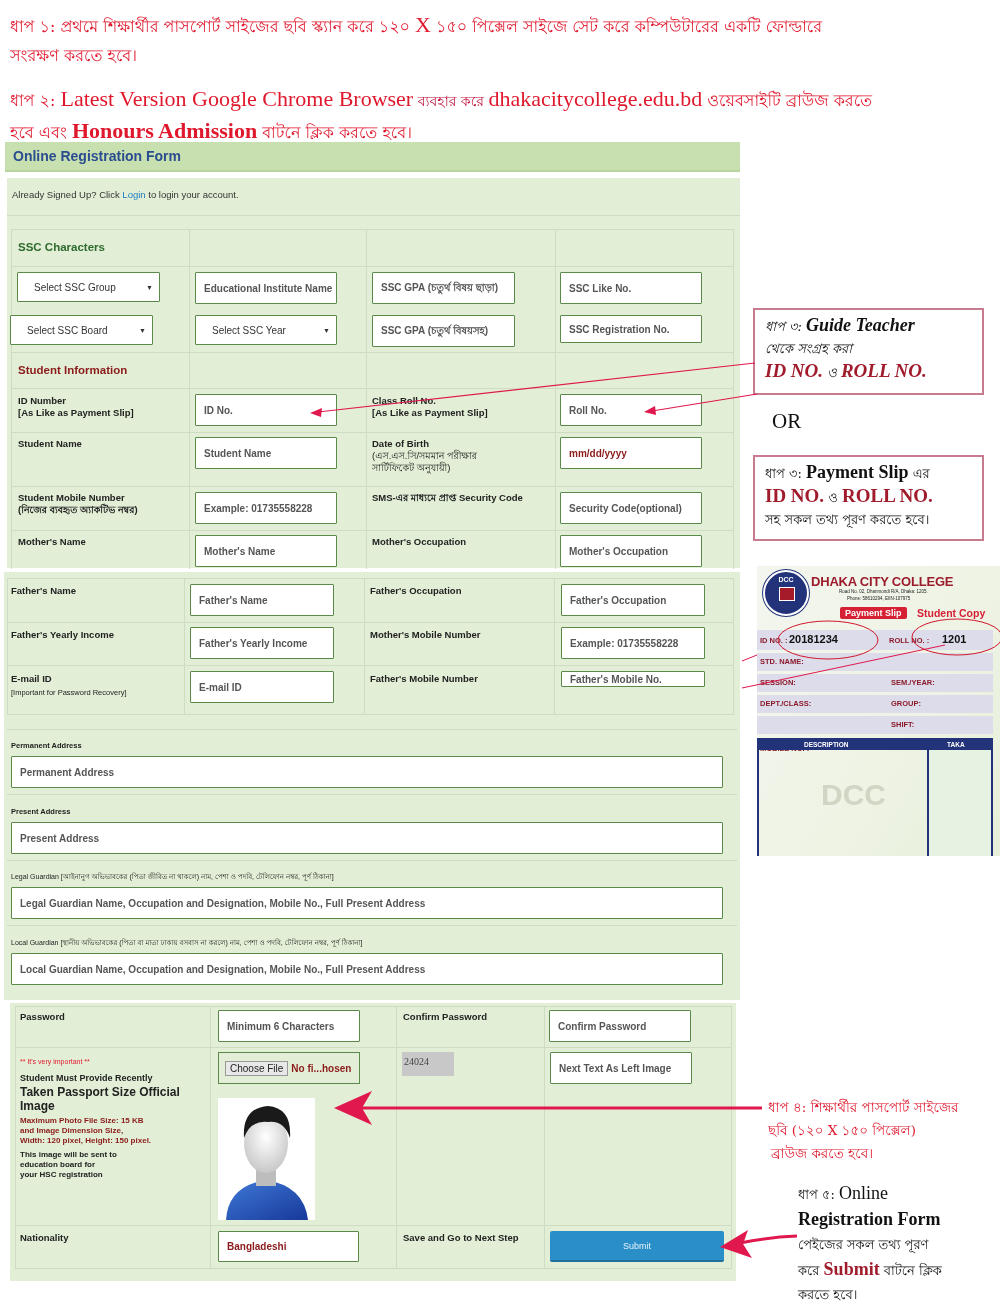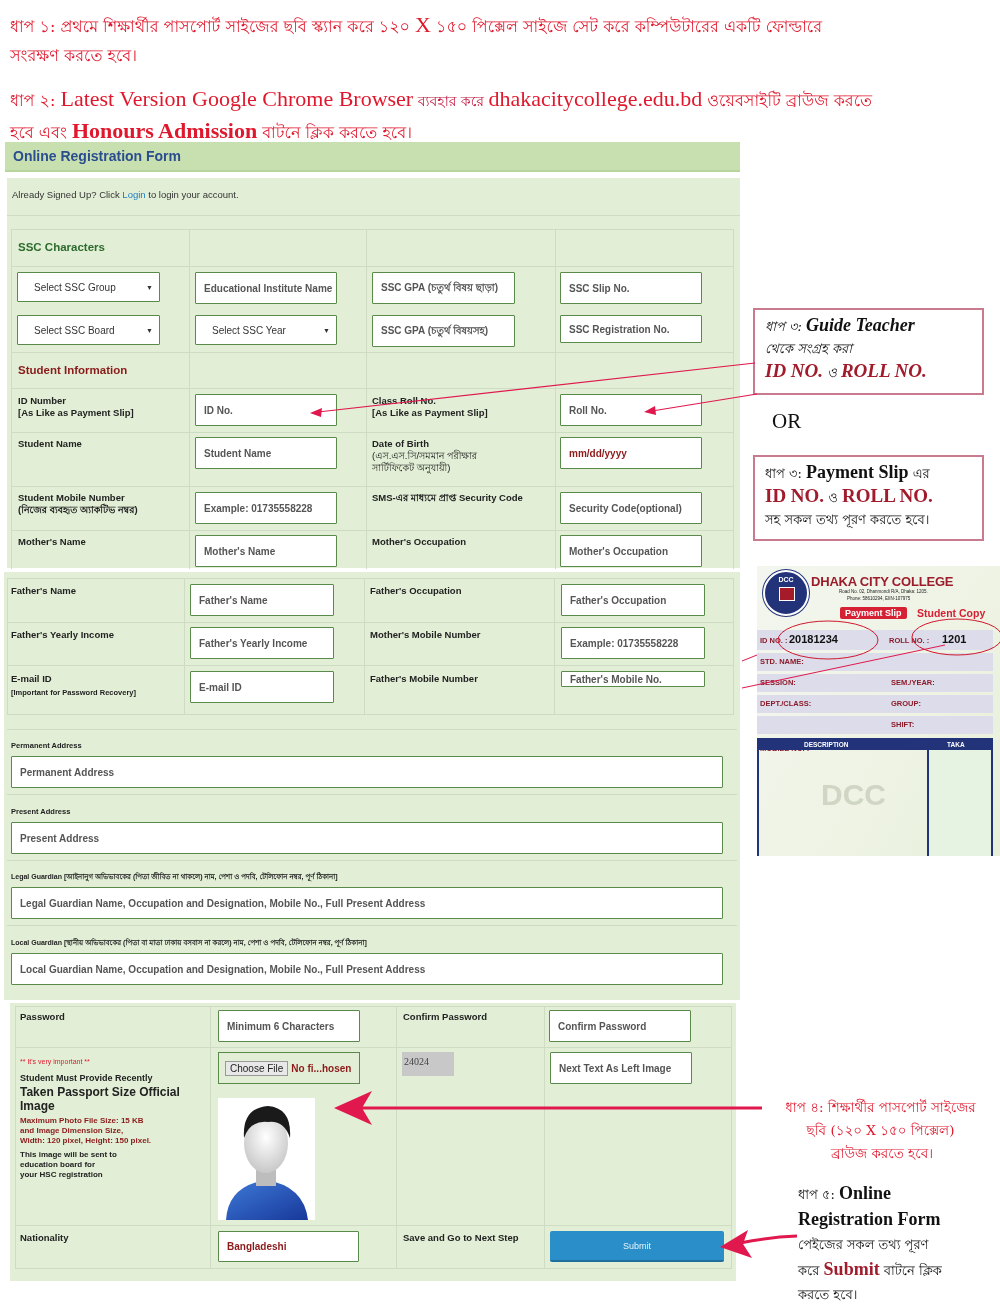--- a/index.html
+++ b/index.html
@@ -12,21 +12,21 @@
 
   .form-header { left: 5px; top: 142px; width: 735px; height: 30px; background: #c8e0b0; border-bottom: 2px solid #b7d49c; }
   .form-header span { position: absolute; left: 8px; top: 6px; font-size: 14px; font-weight: bold; color: #2a4d8f; }
 
   .panel { background: #e2efd6; }
   .signed { font-size: 9.5px; color: #333; }
   .signed a { color: #1f7bc0; text-decoration: none; }
 
   .cellline { background: #cfdcc4; }
   .label { font-size: 9.5px; font-weight: bold; color: #222; line-height: 12px; }
-  .label.small { font-size: 7.5px; font-weight: bold; }
+  .label.small { font-size: 7.5px; font-weight: normal; }
   .section-title { font-size: 11.5px; font-weight: bold; }
   .inp { background: #fff; border: 1px solid #5a8a4a; font-size: 10px; color: #555; font-weight: bold; padding-left: 8px; display: flex; align-items: center; border-radius: 1px; }
   .inp.sel { color: #333; font-weight: normal; justify-content: space-between; padding-right: 6px; padding-left: 16px; }
   .inp.red { color: #8b1a1a; }
   .caret { font-size: 7px; }
 
   .callout { border: 2px solid #c87a8e; background: #fff; font-family: "DejaVu Serif", serif; font-size: 13px; color: #111; padding: 4px 10px; line-height: 22px; }
   .callout .big { font-family: "Liberation Serif", serif; font-size: 18px; font-weight: bold; }
   .callout .maroon { color: #a01c2c; font-family: "Liberation Serif", serif; font-size: 19px; font-weight: bold; }
 
@@ -76,24 +76,24 @@
     <span>Select SSC Group</span>
     <span class="caret">▼</span>
   </div>
 <div class="abs inp" style="left:195px;top:272px;width:142px;height:32px;">
     <span>Educational Institute Name</span>
   </div>
 <div class="abs inp" style="left:372px;top:272px;width:143px;height:32px;">
     <span>SSC GPA (চতুর্থ বিষয় ছাড়া)</span>
   </div>
 <div class="abs inp" style="left:560px;top:272px;width:142px;height:32px;">
-    <span>SSC Slip No.</span>
-  </div>
-
-<div class="abs inp sel" style="left:17px;top:315px;width:143px;height:30px;">
+    <span>SSC Like No.</span>
+  </div>
+
+<div class="abs inp sel" style="left:10px;top:315px;width:143px;height:30px;">
     <span>Select SSC Board</span>
     <span class="caret">▼</span>
   </div>
 <div class="abs inp sel" style="left:195px;top:315px;width:142px;height:30px;">
     <span>Select SSC Year</span>
     <span class="caret">▼</span>
   </div>
 <div class="abs inp" style="left:372px;top:315px;width:143px;height:32px;">
     <span>SSC GPA (চতুর্থ বিষয়সহ)</span>
   </div>
@@ -321,28 +321,28 @@
     <div style="position:absolute;left:0;top:0;width:232px;height:10px;background:#22337a;">
       <span style="position:absolute;left:45px;top:1px;font-size:6.5px;color:#fff;font-weight:bold;">DESCRIPTION</span>
       <span style="position:absolute;left:188px;top:1px;font-size:6.5px;color:#fff;font-weight:bold;">TAKA</span>
     </div>
     <div style="position:absolute;left:168px;top:10px;width:2px;height:108px;background:#22337a;"></div>
     <div style="position:absolute;left:170px;top:10px;width:62px;height:108px;background:#e6f2e2;"></div>
     <div style="position:absolute;left:62px;top:38px;font-size:30px;color:#d0d6c4;font-weight:bold;">DCC</div>
   </div>
 </div>
 
-<div class="abs step-text" style="left:768px;top:1096px;width:225px;font-size:13.5px;line-height:23px;text-align:center;">
+<div class="abs step-text" style="left:768px;top:1096px;width:225px;font-size:13.5px;line-height:23px;">
   <span>ধাপ ৪: শিক্ষার্থীর পাসপোর্ট সাইজের</span><br>
   <span>ছবি (১২০ X ১৫০ পিক্সেল)</span><br>
   <span style="padding-left:3px;">ব্রাউজ করতে হবে।</span>
 </div>
 
 <div class="abs" style="left:798px;top:1181px;width:200px;font-family:'DejaVu Serif',serif;font-size:13px;line-height:24px;color:#111;">
-  <span>ধাপ ৫: </span><span style="font-family:'Liberation Serif',serif;font-size:18px;font-weight:bold;">Online</span><br>
+  <span>ধাপ ৫: </span><span style="font-family:'Liberation Serif',serif;font-size:18px;font-weight:normal;">Online</span><br>
   <span style="font-family:'Liberation Serif',serif;font-size:18px;font-weight:bold;">Registration Form</span><br>
   <span>পেইজের সকল তথ্য পূরণ</span><br>
   <span>করে </span><span style="font-family:'Liberation Serif',serif;font-size:18px;font-weight:bold;color:#a01c2c;">Submit</span><span>  বাটনে ক্লিক</span><br>
   <span>করতে হবে।</span>
 </div>
 
 <svg class="abs" style="left:0;top:0;" width="1000" height="1310">
   <g>
     <line x1="755" y1="363" x2="318" y2="412" stroke="#e0184d" stroke-width="1.2"></line>
     <polygon points="310,413 322,408 321,417" fill="#e0184d"></polygon>

